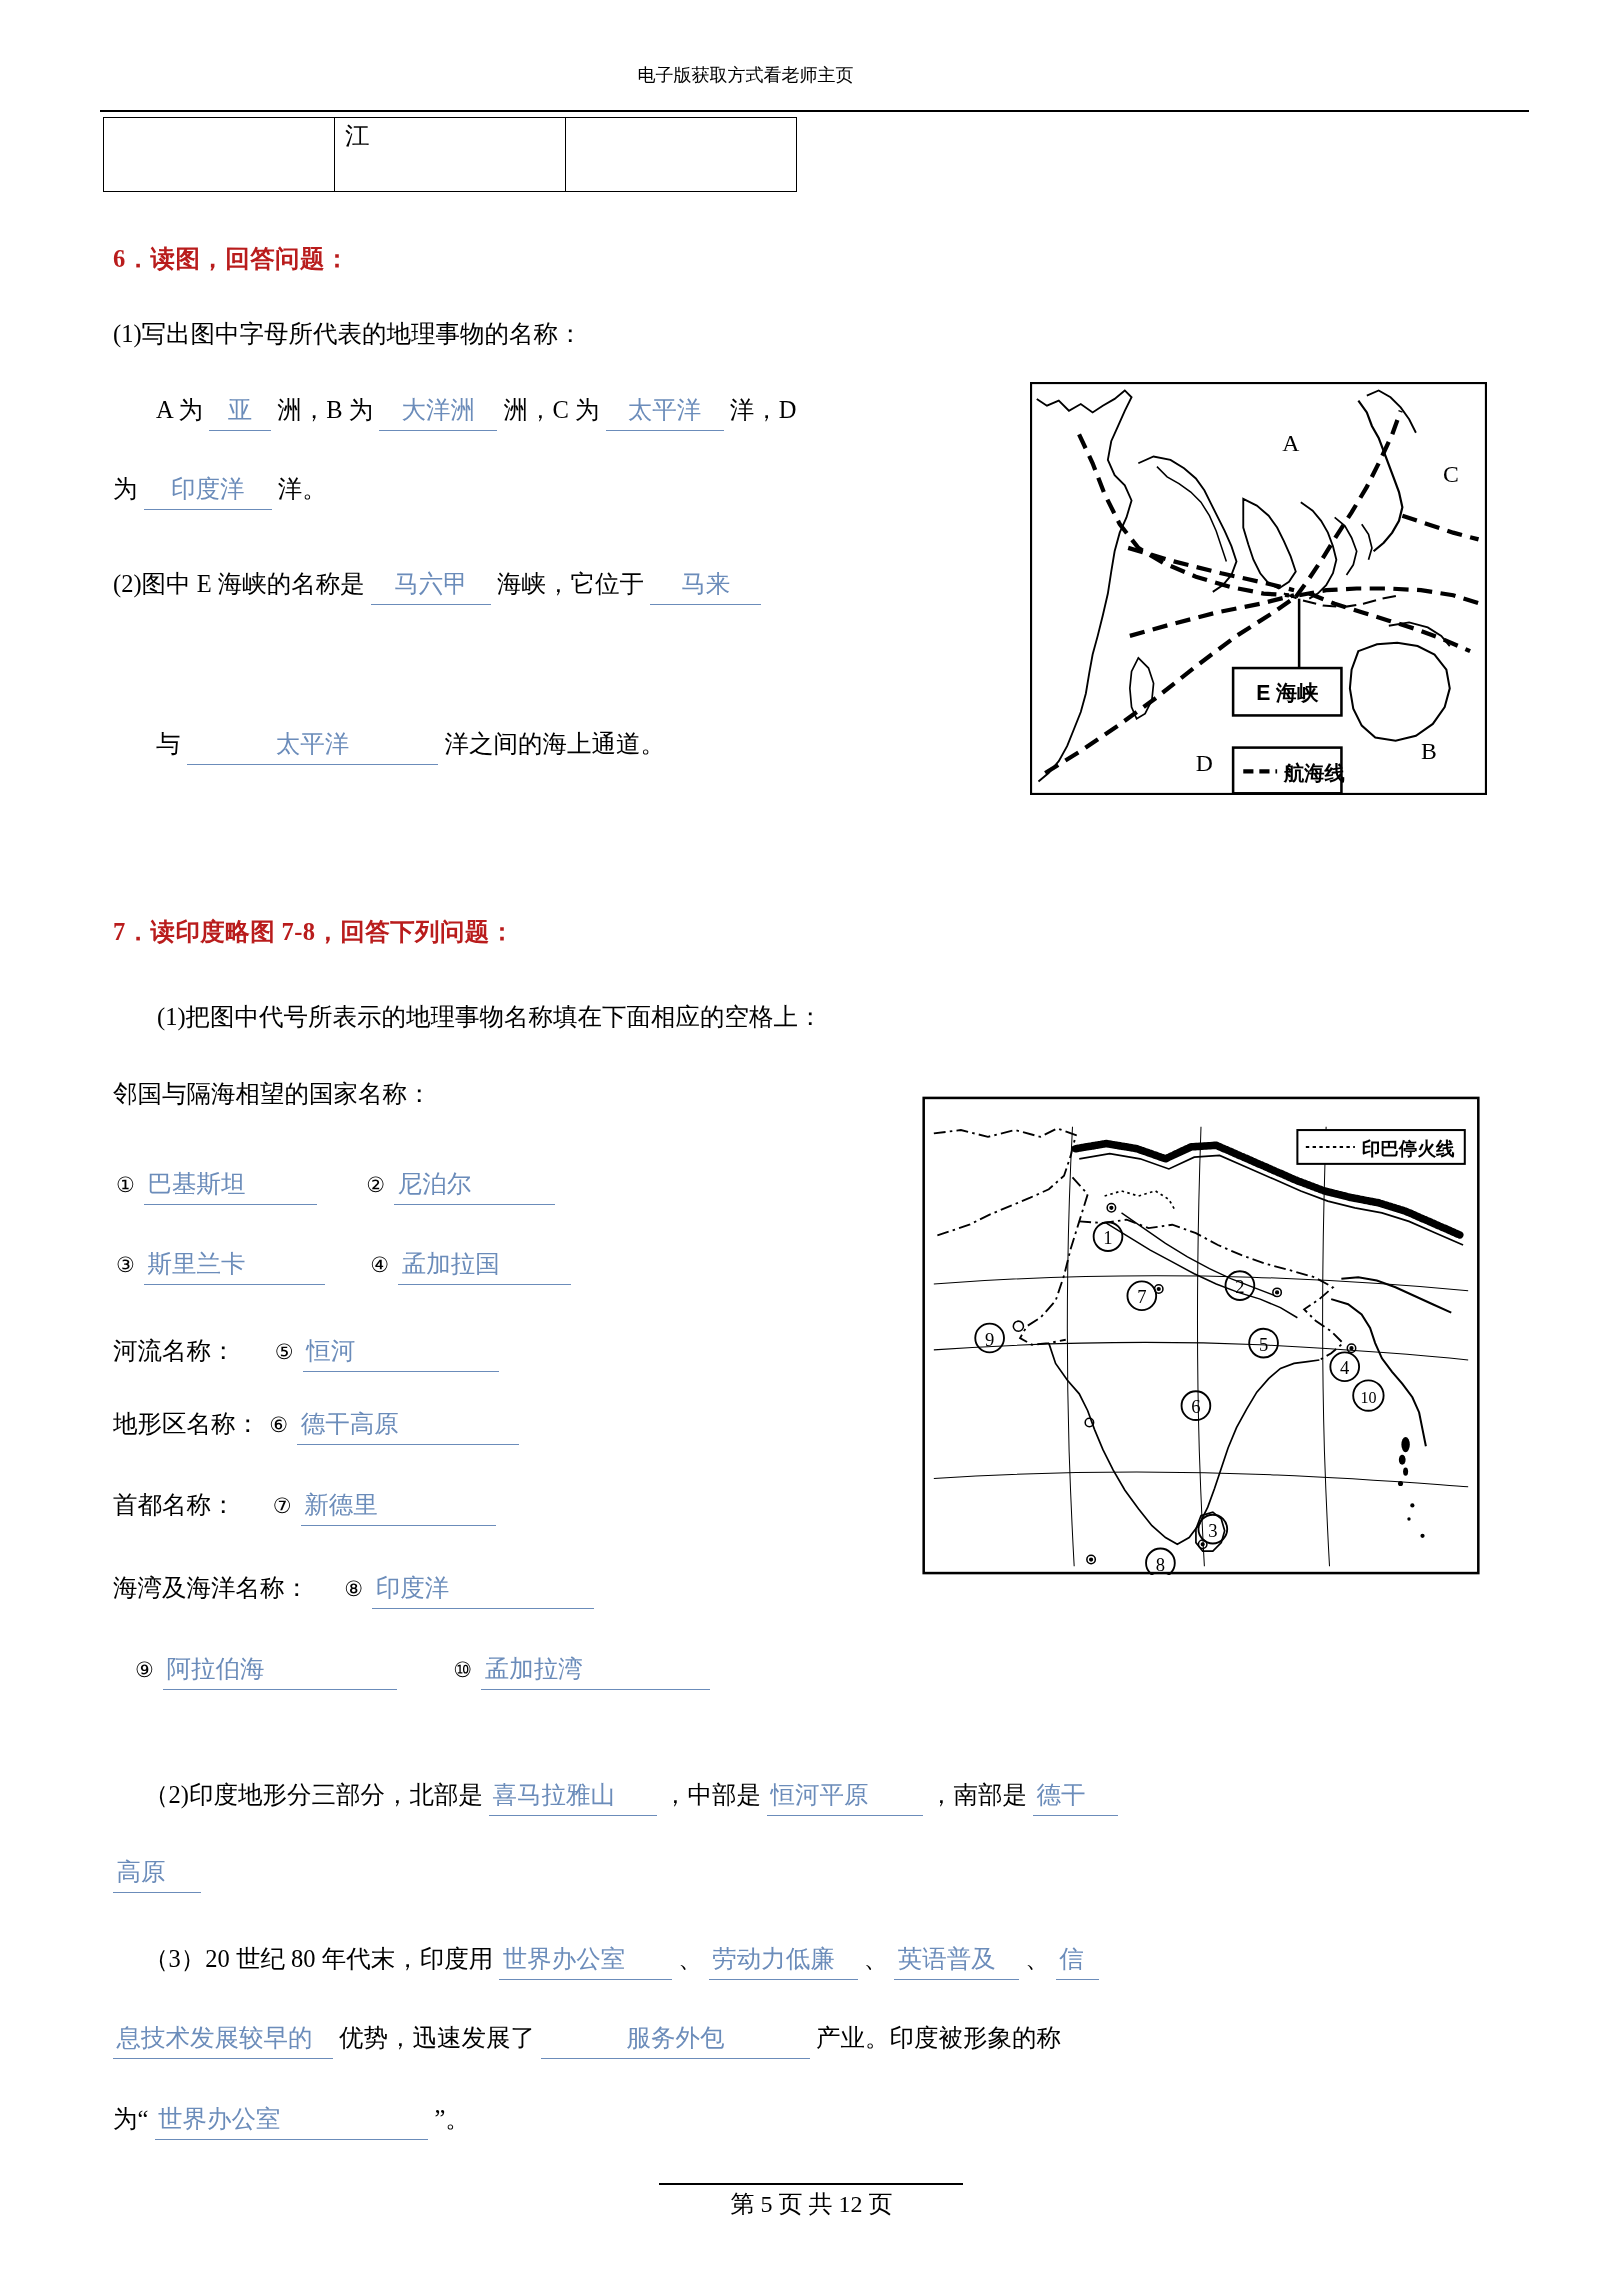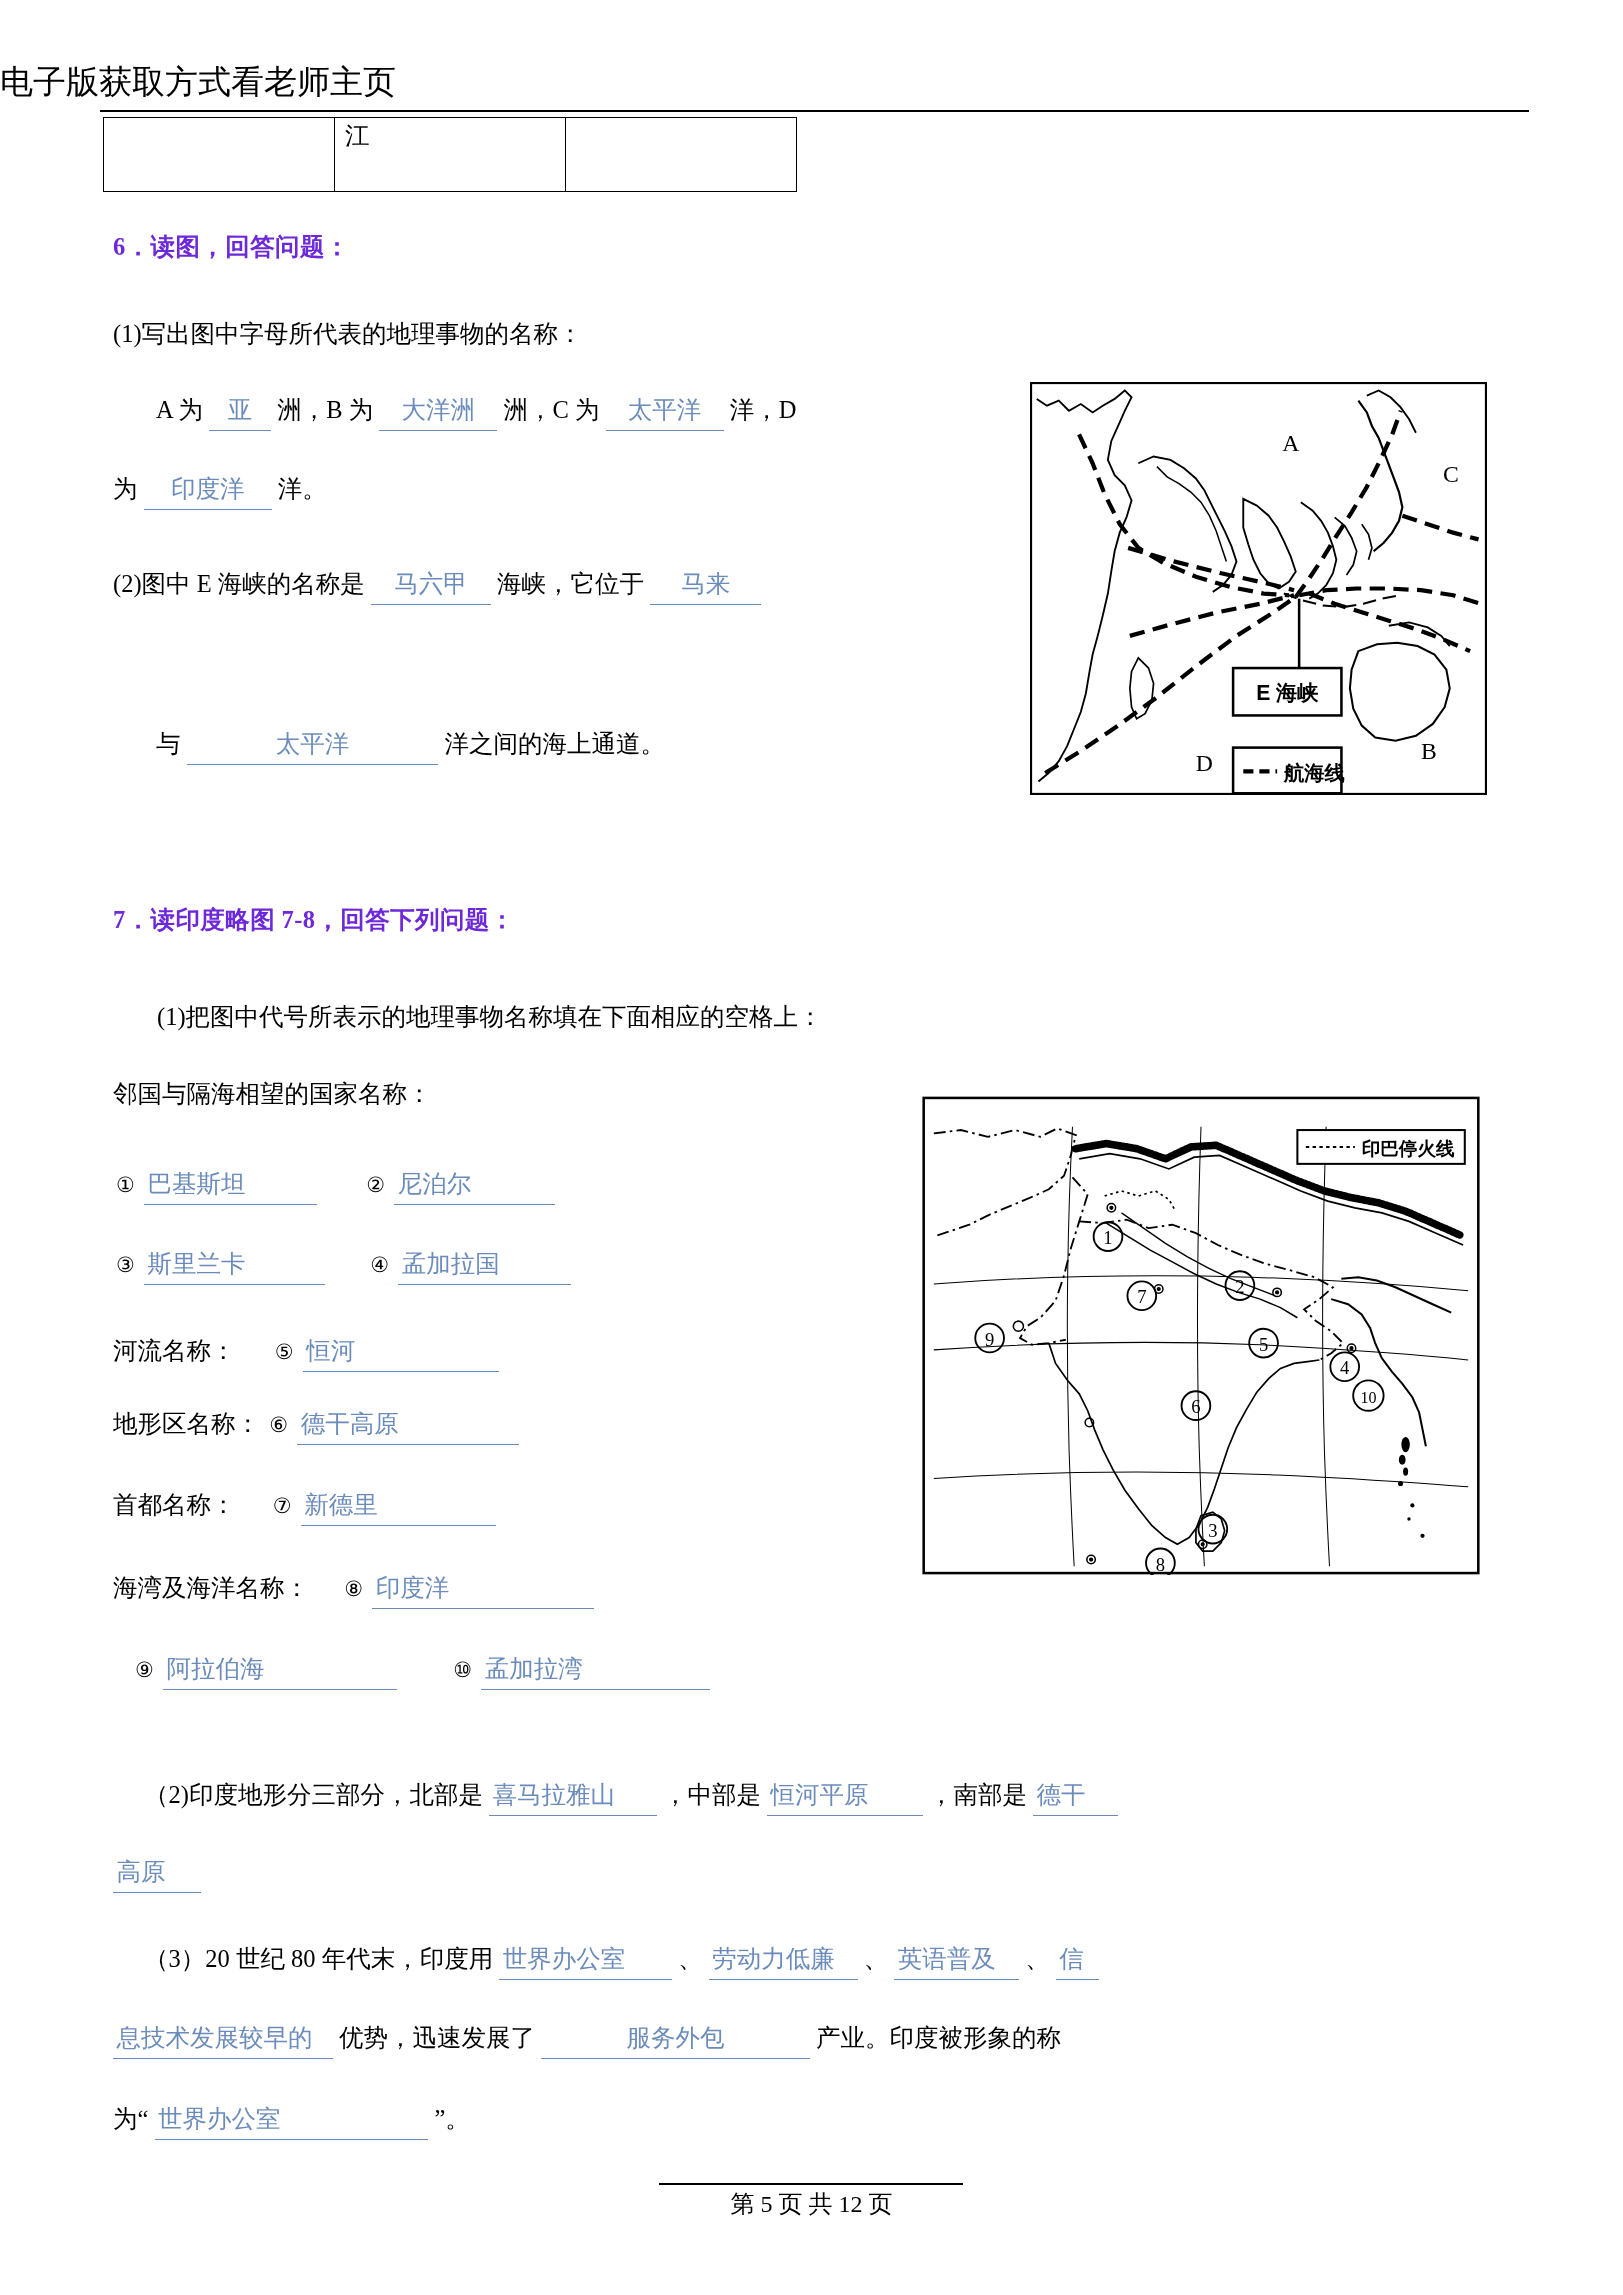--- a/index.html
+++ b/index.html
@@ -16,21 +16,22 @@
     width: 1623px;
     height: 2295px;
     margin: 0 auto;
     background: #ffffff;
     overflow: hidden;
   }
   .header-band {
     position: absolute;
     left: 0; top: 66px;
     width: 1491px;
-    font-size: 33px;
+    text-align: center;
+    font-size: 18px;
     line-height: 1;
   }
   .header-rule {
     position: absolute;
     left: 100px; top: 110px;
     width: 1429px;
     height: 1.7px;
     background: #000000;
   }
   
@@ -44,23 +45,24 @@
     width: 210px;
     height: 66px;
     vertical-align: top;
     padding: 3.4px 10px;
     font-size: 24.5px;
     line-height: 1.25;
   }
   
   .blk { position: absolute; font-size: 24.5px; line-height: 1.55; white-space: nowrap; }
   .qhead {
-    color: #6d28d9;
+    color: #b91c1c;
     font-weight: bold;
     letter-spacing: 0.4px;
+    margin-top: 12px;
   }
   .ans {
     color: #6b8cba;
     border-bottom: 1.7px solid #6b8cba;
     padding: 0 5px 0.8px 5px;
     display: inline-block;
     text-align: center;
   }
   .ansline {
     color: #6b8cba;

